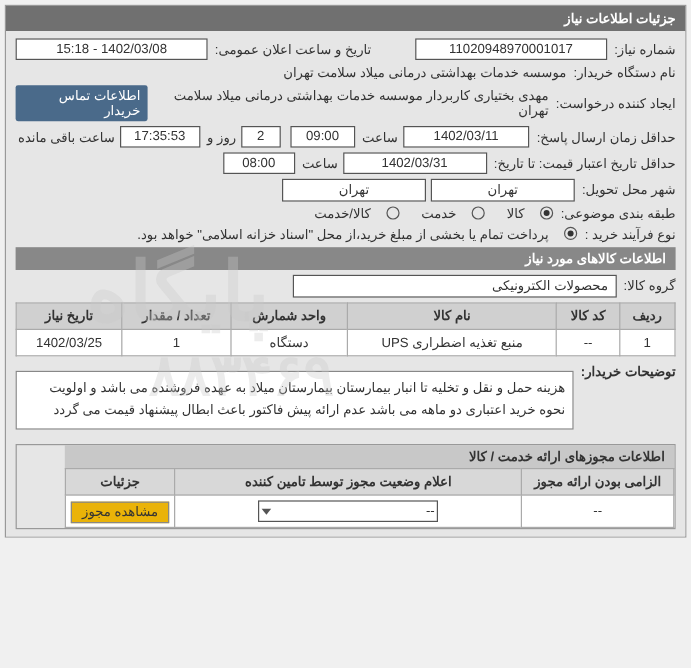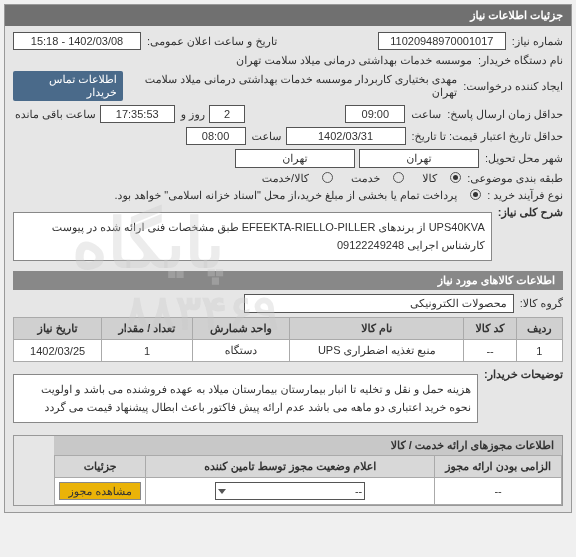--- a/index.html
+++ b/index.html
@@ -3,21 +3,21 @@
 <meta charset="utf-8">
 <style>
 * { box-sizing: border-box; margin: 0; padding: 0; font-family: Tahoma, Arial, sans-serif; font-size: 11px; }
 body { background: #f0f0f0; padding: 4px; color: #333; }
 .panel { border: 1px solid #999; margin-bottom: 6px; background: #fff; }
 .panel-header { background: #707070; color: #fff; padding: 4px 8px; font-weight: bold; }
 .form-area { padding: 6px 8px; background: #e6e6e6; }
 .row { display: flex; align-items: center; margin-bottom: 4px; gap: 4px; flex-wrap: nowrap; }
 .label { white-space: nowrap; padding-left: 2px; }
 .tbox { background: #fff; border: 1px solid #555; padding: 2px 6px; min-height: 18px; display: inline-block; text-align: center; }
-.w110 { width: 120px; } .w150 { width: 128px; } .w220 { width: 270px; } .w75 { width: 75px; } .w60 { width: 60px; } .w40 { width: 36px; }
+.w110 { width: 120px; } .w150 { width: 160px; } .w220 { width: 270px; } .w75 { width: 75px; } .w60 { width: 60px; } .w40 { width: 36px; }
 .pill { background: #4a6a8a; color: #fff; border-radius: 2px; padding: 2px 6px; display: inline-block; cursor: pointer; }
 .radio-group { display: flex; gap: 18px; align-items: center; }
 .radio { display: flex; align-items: flex-start; gap: 13px; }
 .radio .dot { width: 11px; height: 11px; border: 1px solid #555; border-radius: 50%; display: inline-flex; align-items: center; justify-content: center;}
 .radio .dot.on::after { content:''; width:5px; height:5px; background:#333; border-radius:50%; }
 .desc-box { background: #fff; border: 1px solid #888; padding: 6px; margin: 6px 0; line-height: 1.6; }
 .section-hdr { background: #888; color:#fff; padding:3px 8px; font-weight:bold; }
 table { width: 100%; border-collapse: collapse; }
 th, td { border: 1px solid #aaa; padding: 4px; text-align: center; background:#fff; }
 th { background: #d0d0d0; }
@@ -55,20 +55,21 @@
     </div>
 
     <div class="row">
       <span class="label">ایجاد کننده درخواست:</span>
       <span>مهدی بختیاری کاربردار موسسه خدمات بهداشتی درمانی میلاد سلامت تهران</span>
       <span class="pill" style="margin-right:auto">اطلاعات تماس خریدار</span>
     </div>
 
     <div class="row">
       <span class="label">حداقل زمان ارسال پاسخ:</span>
+      <span class="tbox w110">1402/03/11</span>
       <span class="label">ساعت</span>
       <span class="tbox w60">09:00</span>
       <span style="margin-right:auto"></span>
       <span class="tbox w40">2</span>
       <span class="label">روز و</span>
       <span class="tbox w75">17:35:53</span>
       <span class="label">ساعت باقی مانده</span>
     </div>
 
     <div class="row">
@@ -103,24 +104,20 @@
     </div>
 
     <div class="row">
       <span class="label">نوع فرآیند خرید :</span>
       <div class="radio">
             <span class="dot on"></span>
             <span>پرداخت تمام یا بخشی از مبلغ خرید،از محل "اسناد خزانه اسلامی" خواهد بود.</span>
           </div>
     </div>
 
-    <div class="row" style="align-items:flex-start">
-      <span class="label" style="font-weight:bold">شرح کلی نیاز:</span>
-      <div class="desc-box" style="flex:1">UPS40KVA از برندهای EFEEKTA-RIELLO-PILLER طبق مشخصات فنی ارائه شده در پیوست کارشناس اجرایی 09122249248</div>
-    </div>
 
     <div class="section-hdr">اطلاعات کالاهای مورد نیاز</div>
 
     <div class="row" style="margin-top:4px">
       <span class="label">گروه کالا:</span>
       <span class="tbox w220" style="text-align:right">محصولات الکترونیکی</span>
     </div>
 
     <table>
       <thead>

